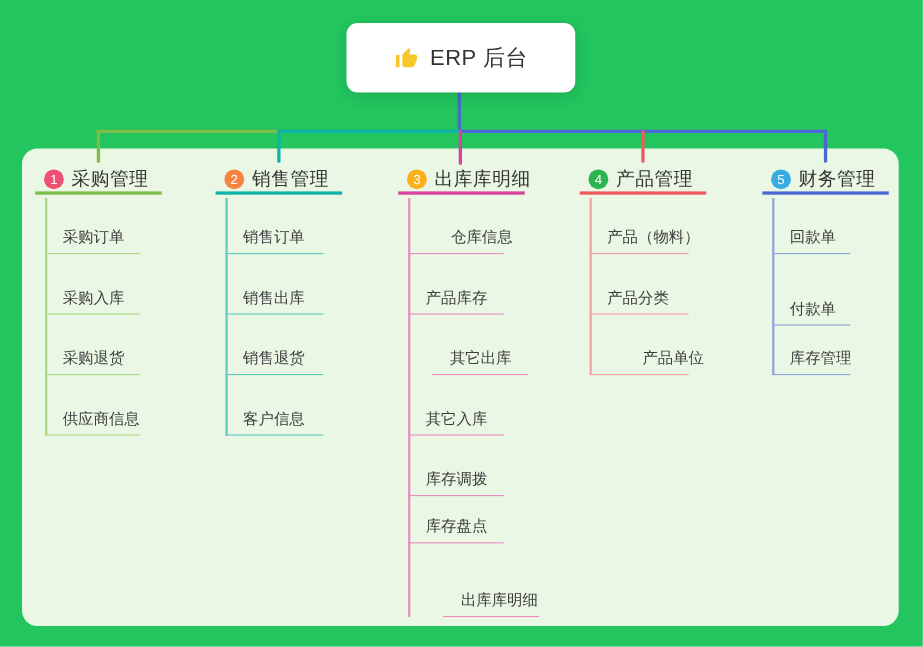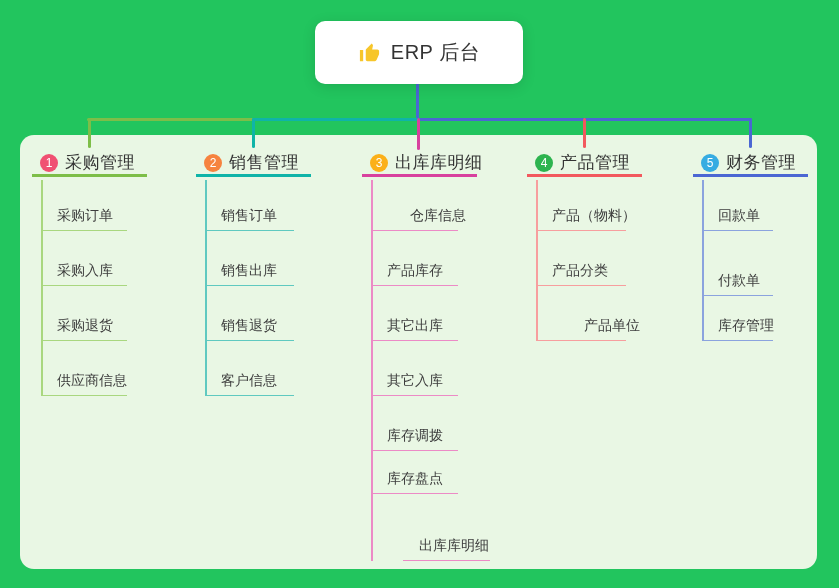--- a/index.html
+++ b/index.html
@@ -88,21 +88,21 @@
 
   <div class="branch" style="left: 362px;">
     <div class="b-title" style="border-bottom-color: rgb(216, 65, 158);">
       <span class="badge" style="background: rgb(251, 176, 25);">3</span>
       <span>出库库明细</span>
     </div>
     <div class="trunk" style="background: rgb(236, 138, 198); height: 381px;"></div>
     <div class="children">
         <div class="child" style="top: 203px; width: 87px; border-bottom-color: rgb(236, 138, 198); padding-left: 39px;">仓库信息</div>
         <div class="child" style="top: 258px; width: 87px; border-bottom-color: rgb(236, 138, 198);">产品库存</div>
-        <div class="child" style="top: 313px; width: 87px; border-bottom-color: rgb(236, 138, 198);">其它出库</div>
+        <div class="child" style="top: 313px; width: 87px; border-bottom-color: rgb(236, 138, 198); margin-left: 22px;">其它出库</div>
         <div class="child" style="top: 368px; width: 87px; border-bottom-color: rgb(236, 138, 198);">其它入库</div>
         <div class="child" style="top: 423px; width: 87px; border-bottom-color: rgb(236, 138, 198);">库存调拨</div>
         <div class="child" style="top: 466px; width: 87px; border-bottom-color: rgb(236, 138, 198);">库存盘点</div>
         <div class="child" style="top: 533px; width: 87px; border-bottom-color: rgb(236, 138, 198); margin-left: 32px;">出库库明细</div>
       </div>
   </div>
 
   <div class="branch" style="left: 527px;">
     <div class="b-title" style="border-bottom-color: rgb(242, 89, 94);">
       <span class="badge" style="background: rgb(45, 180, 79);">4</span>

